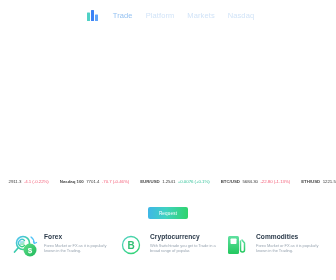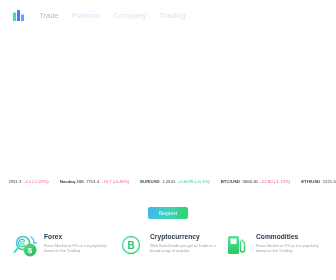--- a/index.html
+++ b/index.html
@@ -9,22 +9,23 @@
     font-family: "Liberation Sans", sans-serif;
     overflow: hidden;
   }
   #page { position: relative; width: 336px; height: 280px; background: #fff; }
 
   
   .header {
     position: absolute; top: 0; left: 0;
     width: 336px; height: 30px;
     display: flex; align-items: center;
-    padding-left: 12px;
-    background: #ffffff;
+    padding-left: 4px;
+    background: #ffffff;
+    justify-content: center;
   }
   .logo-mark {
     width: 13px; height: 13px;
     display: block;
     margin-right: 14px;
     flex: none;
   }
   .nav {
     display: flex; align-items: center;
     gap: 13px;
@@ -127,22 +128,22 @@
 
   <div class="header">
     <svg class="logo-mark" viewBox="0 0 26 26">
       <rect x="2" y="7" width="6" height="17" rx="1" fill="#4fd1c5"></rect>
       <rect x="10" y="2" width="6" height="22" rx="1" fill="#3b82f6"></rect>
       <rect x="18" y="11" width="6" height="13" rx="1" fill="#60a5fa"></rect>
     </svg>
     <div class="nav">
       <span class="nav-item">Trade</span>
       <span class="nav-item faded">Platform</span>
-      <span class="nav-item faded">Company</span>
-      <span class="nav-item faded">Trading</span>
+      <span class="nav-item faded">Markets</span>
+      <span class="nav-item faded">Nasdaq</span>
     </div>
   </div>
 
   <div class="body-blank"></div>
 
   <div class="ticker">
     <span class="tick">
       <span class="tick-name"></span>
       <span class="tick-price">2911.3</span>
       <span class="tick-chg down">-4.1 (-0.22%)</span>

